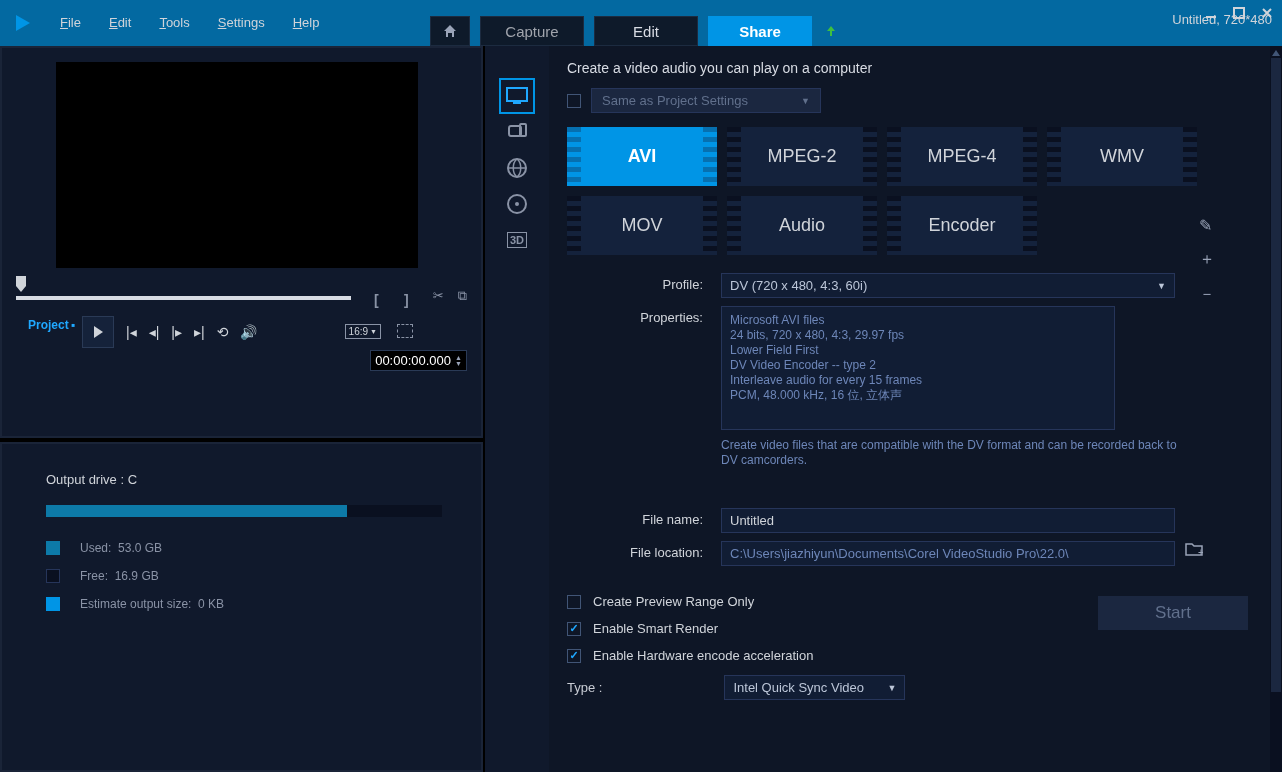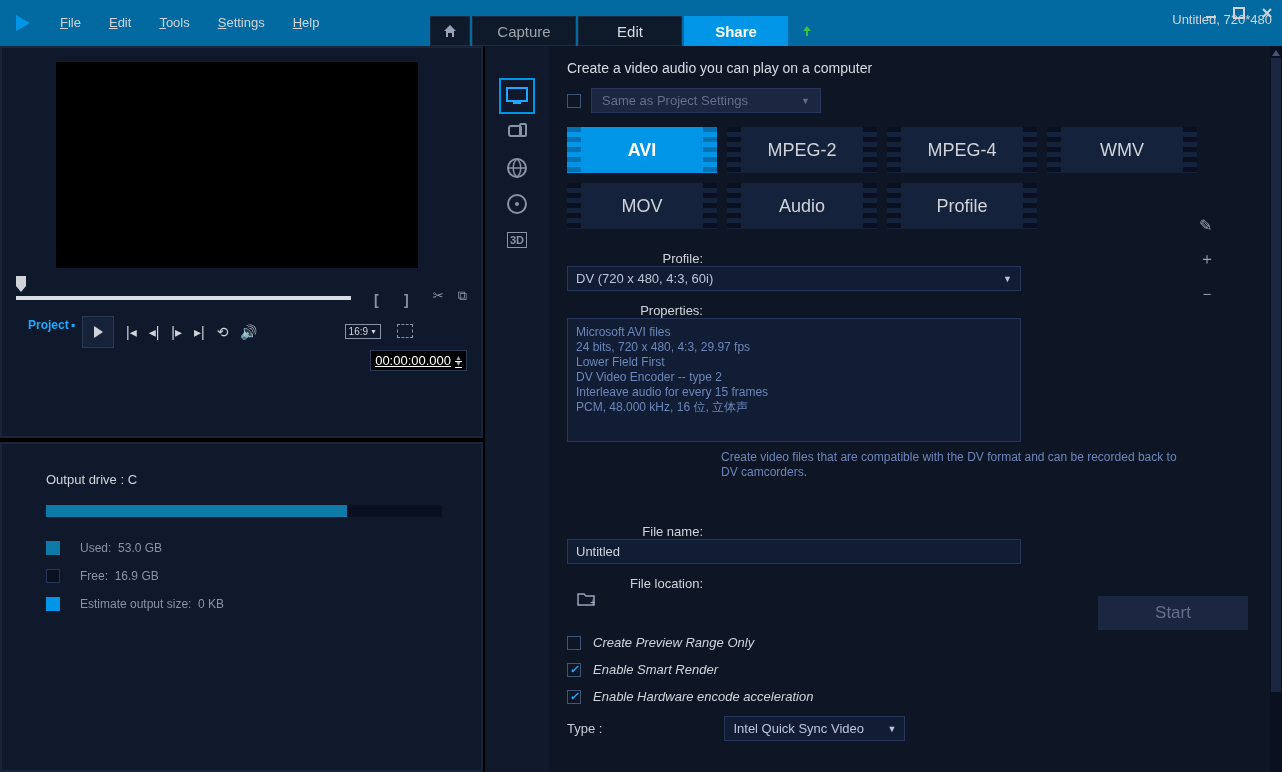--- a/index.html
+++ b/index.html
@@ -6,21 +6,21 @@
   body { background: #000; color: #c8ccd4; width: 1282px; height: 772px; overflow: hidden; font-size: 13px; }
   
   .topbar { height: 46px; background: #0369a1; display: flex; align-items: stretch; position: relative; }
   .logo { width: 46px; display: flex; align-items: center; justify-content: center; }
   .logo svg { width: 20px; height: 20px; }
   .menus { display: flex; align-items: center; gap: 0; }
   .menu-item { padding: 0 14px; line-height: 46px; color: #d0d4da; cursor: pointer; }
   .menu-item span.u { text-decoration: underline; }
   .tabs { position:absolute; left:430px; top:16px; display:flex; align-items:center; }
   .home-tab { width:40px; height:30px; background:#0e1a2a; border:1px solid #1c2b40; display:flex; align-items:center; justify-content:center; }
-  .main-tab { width:104px; height:30px; background:#0e1a2a; border:1px solid #1c2b40; margin-left:2px; display:flex; align-items:center; justify-content:center; color:#d8dce4; font-size:15px; cursor:pointer; }
+  .main-tab { width:104px; height:30px; background:#0e1a2a; border:1px solid #1c2b40; margin-left:10px; display:flex; align-items:center; justify-content:center; color:#d8dce4; font-size:15px; cursor:pointer; }
   .main-tab.active { background:#0095e6; color:#fff; font-weight:600; border-color:#0095e6;}
   .main-tab.dim { color:#a0a4ac; }
   .upload-mark { width:30px; height:30px; margin-left:4px; display:flex; align-items:center; justify-content:center; }
   .win-controls { position:absolute; right:6px; top:4px; display:flex; gap:10px; }
   .win-btn { width:18px; height:18px; display:flex; align-items:center; justify-content:center; color:#d0d4da; cursor:pointer;}
   .title-status { position:absolute; right:10px; top:12px; color:#d0d4da; font-size:13px; }
   
   .body { display:flex; height: calc(100% - 46px); }
   
   .left-col { width: 485px; display:flex; flex-direction:column; border-right:2px solid #000; }
@@ -32,60 +32,60 @@
   .markin, .markout { position:absolute; top:244px; color:#8a93a6; font-size:14px; font-weight:bold;}
   .markin{ left:372px;} .markout{ left:402px;}
   .tool-icons { position:absolute; top:240px; right:14px; display:flex; gap:14px; }
   .ic { color:#8a93a6; cursor:pointer; }
   .project-label { position:absolute; left:26px; top:270px; color:#1fa8ff; font-size:12px; font-weight:600; display:flex; align-items:center; gap:2px;}
   .transport { position:absolute; left:80px; top:268px; display:flex; align-items:center; gap:12px; }
   .play-btn { width:32px; height:32px; border:1px solid #2a3a56; background:#15223a; display:flex; align-items:center; justify-content:center; cursor:pointer;}
   .t-ic { color:#d0d4da; cursor:pointer; font-size:14px;}
   .aspect-box { position:absolute; right:100px; top:276px; border:1px solid #8a93a6; color:#d0d4da; font-size:10px; padding:1px 3px; display:flex; align-items:center; gap:2px; cursor:pointer;}
   .crop-box { position:absolute; right:68px; top:276px; border:1px dashed #8a93a6; width:16px; height:14px; cursor:pointer;}
-  .timecode { position:absolute; right:14px; top:302px; background:#000; border:1px solid #2a3a56; padding:2px 4px; font-family:monospace; color:#fff; font-size:13px; display:flex; align-items:center; gap:4px;text-decoration:underline;}
+  .timecode { position:absolute; right:14px; top:302px; background:#000; border:1px solid #2a3a56; padding:2px 4px; font-family:monospace; color:#fff; font-size:13px; display:flex; align-items:center; gap:4px;}
   
   .output-pane { flex:1; background:#10192c; border:2px solid #1a2438; margin-top:4px; padding:28px 44px; }
   .out-title { color:#d0d4da; font-size:13px;}
   .progress { height:12px; background:#0a1020; margin-top:18px; width:396px; position:relative;}
   .progress-fill { height:100%; background:linear-gradient(#0d7aa8,#0d7aa8);}
   .legend { margin-top:24px; display:flex; flex-direction:column; gap:14px; }
   .legend-row { display:flex; align-items:center; gap:20px; color:#8a93a6; font-size:12px;}
   .swatch { width:14px; height:14px; }
   
   .right-col { flex:1; display:flex; background:#0e1626; position:relative;}
   .side-tabs { width:64px; background:#10192c; display:flex; flex-direction:column; align-items:center; padding-top:32px; }
   .stab { width:36px; height:36px; display:flex; align-items:center; justify-content:center; border:2px solid transparent; color:#8a93a6; cursor:pointer;}
   .stab.active { border-color:#0095e6; color:#1fa8ff;}
   .share-body { flex:1; padding:14px 30px 10px 18px; overflow-y:auto; position:relative;}
   .heading { color:#d8dce4; font-size:14px; margin-bottom:12px;}
   .same-row { display:flex; align-items:center; gap:10px; margin-bottom:14px;}
   .chk { width:14px; height:14px; border:1px solid #415576; background:transparent; display:inline-flex; align-items:center; justify-content:center; cursor:pointer;}
   .chk.checked::after{ content:"✓"; color:#1fa8ff; font-size:11px; font-weight:bold;}
   .select-dis { background:#1b2740; color:#61708c; padding:4px 10px; width:230px; display:flex; justify-content:space-between; align-items:center; border:1px solid #26355a;}
   .format-grid { display:grid; grid-template-columns: repeat(4, 150px); gap:10px; margin-bottom:18px;}
-  .fmt { height:46px; background:#14223c; display:flex; align-items:center; justify-content:center; color:#d0d4da; font-size:18px; position:relative; cursor:pointer;}
+  .fmt { height:59px; background:#14223c; display:flex; align-items:center; justify-content:center; color:#d0d4da; font-size:18px; position:relative; cursor:pointer;}
   .fmt.active{ background:#0095e6; color:#fff; font-weight:600;}
   .fmt::before, .fmt::after { content:""; position:absolute; top:0; bottom:0; width:14px; background:
     repeating-linear-gradient(#0a1020 0 5px, #14223c 5px 10px);}
   .fmt::before{left:0;} .fmt::after{right:0;}
   .fmt.active::before, .fmt.active::after { background: repeating-linear-gradient(#0670b0 0 5px, #0095e6 5px 10px);}
-  .form-row { display:flex; align-items:flex-start; margin-bottom:8px;flex-direction:column;}
+  .form-row { display:flex; align-items:flex-start; margin-bottom:8px;}
   .form-label { width:154px; text-align:right; color:#d0d4da; padding-right:18px; padding-top:4px; font-size:13px;}
   .select { background:#111d34; border:1px solid #26355a; color:#bcc6d8; padding:4px 8px; width:454px; display:flex; justify-content:space-between; align-items:center; cursor:pointer;}
   .select.sm { width:181px;}
-  .props-box { background:#111d34; border:1px solid #26355a; color:#6d86b8; padding:6px 8px; width:454px; height:124px; font-size:12px; line-height:15px; white-space:pre-line;}
+  .props-box { background:#111d34; border:1px solid #26355a; color:#6d86b8; padding:6px 8px; width:394px; height:124px; font-size:12px; line-height:15px; white-space:pre-line;}
   .side-icons { position:absolute; left:650px; top:170px; display:flex; flex-direction:column; gap:14px; color:#9aa4b8;}
   .side-ic { cursor:pointer; font-size:16px;}
   .hint { color:#6d86b8; font-size:12px; margin-left:154px; width:460px; margin-bottom:40px; line-height:15px;}
   .input { background:#111d34; border:1px solid #26355a; color:#d0d4da; padding:4px 8px; width:454px;}
   .input.dis { color:#6d86b8;}
   .browse-ic { margin-left:10px; color:#9aa4b8; cursor:pointer;}
   .opts { margin-top:28px;}
-  .opt-row { display:flex; align-items:center; gap:12px; margin-bottom:12px; color:#d0d4da; font-size:13px;font-style:italic;}
+  .opt-row { display:flex; align-items:center; gap:12px; margin-bottom:12px; color:#d0d4da; font-size:13px;}
   .type-row { display:flex; align-items:center; gap:18px; margin-top:4px;}
   .start-btn { position:absolute; right:34px; top:550px; width:150px; height:34px; background:#1b2740; color:#61708c; font-size:17px; display:flex; align-items:center; justify-content:center; cursor:pointer;}
   .scrollbar { position:absolute; right:0; top:0; bottom:0; width:12px; background:#0a1020;}
   .scroll-thumb{ position:absolute; right:1px; top:12px; width:10px; bottom:80px; background:#1b2740;}
   svg { display:block; }
 </style>
 </head>
 <body>
 
 <div class="topbar">
@@ -243,21 +243,21 @@
           </div>
       </div>
 
       <div class="format-grid" id="fmt-grid">
           <div class="fmt active">AVI</div>
           <div class="fmt">MPEG-2</div>
           <div class="fmt">MPEG-4</div>
           <div class="fmt">WMV</div>
           <div class="fmt">MOV</div>
           <div class="fmt">Audio</div>
-          <div class="fmt">Profile</div>
+          <div class="fmt">Encoder</div>
         </div>
 
       <div class="form-row" style="position:relative">
         <div class="form-label">Profile:</div>
         <div class="select">
             <span>DV (720 x 480, 4:3, 60i)</span>
             <span style="font-size:9px">▼</span>
           </div>
       </div>
       <div class="form-row">
@@ -275,20 +275,21 @@
         <span class="side-ic">－</span>
       </div>
       <div class="hint">Create video files that are compatible with the DV format and can be recorded back to DV camcorders.</div>
 
       <div class="form-row">
         <div class="form-label">File name:</div>
         <div class="input">Untitled</div>
       </div>
       <div class="form-row">
         <div class="form-label">File location:</div>
+        <div class="input dis">C:\Users\jiazhiyun\Documents\Corel VideoStudio Pro\22.0\</div>
         <span class="browse-ic">
           <svg width="18" height="16" viewBox="0 0 18 16">
               <path d="M1 3 h6 l2 2 h8 v9 h-16 z" fill="none" stroke="currentColor" stroke-width="1.5"></path>
               <text x="13" y="15" font-size="10" fill="currentColor">+</text>
             </svg>
         </span>
       </div>
 
       <div class="opts">
         <div class="opt-row">

